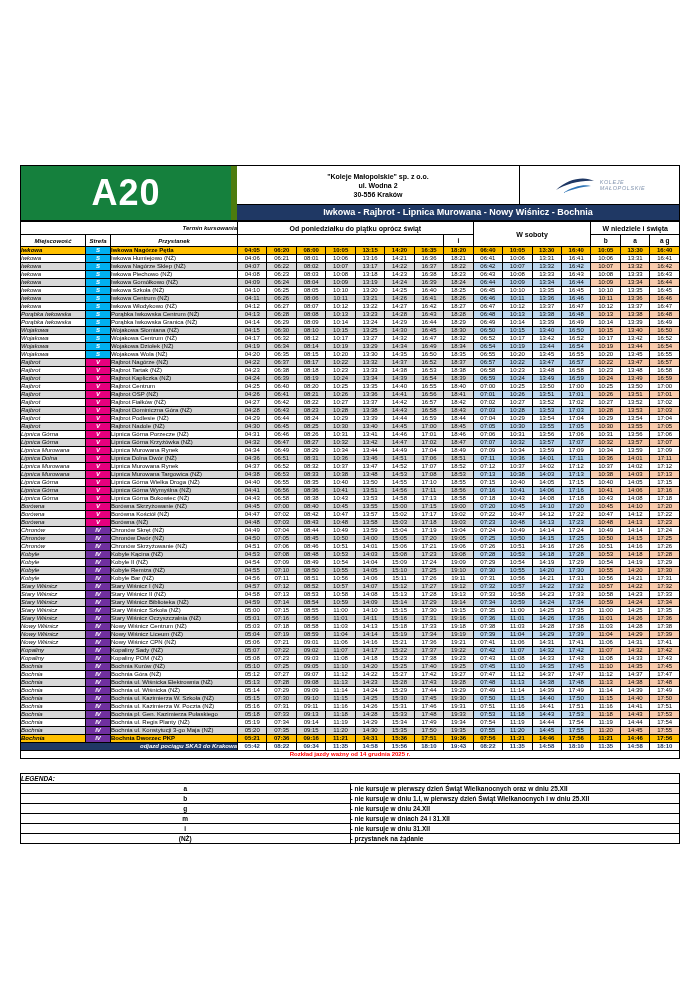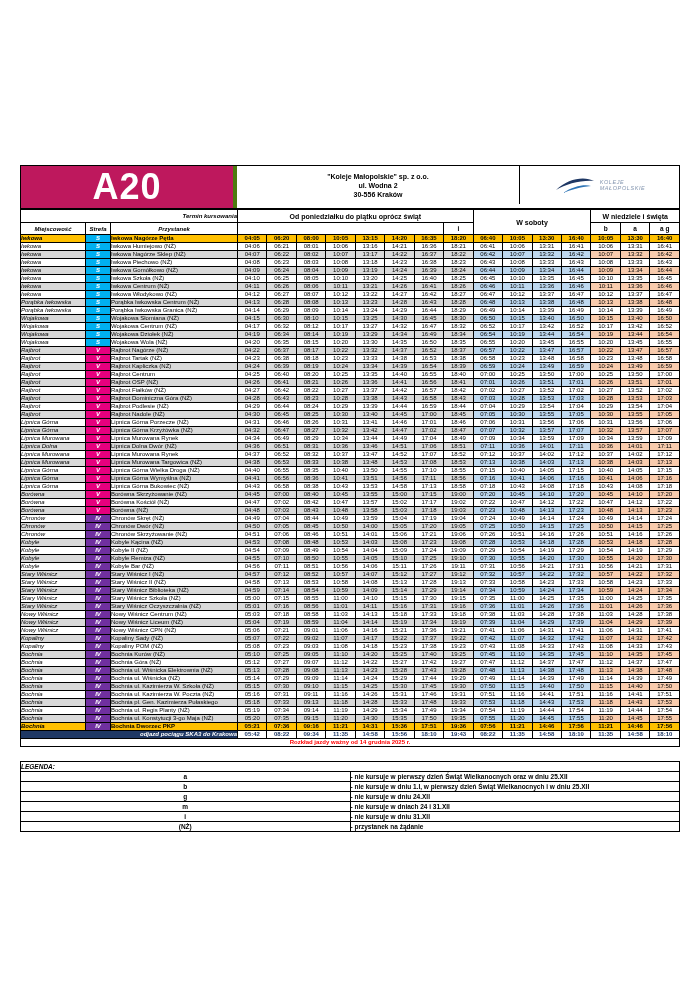--- a/index.html
+++ b/index.html
@@ -1,22 +1,22 @@
 <!DOCTYPE html>
 <html><head>
 <meta charset="utf-8">
 <style>
   html,body{margin:0;padding:0;background:#fff;}
   body{width:700px;height:990px;position:relative;font-family:"Liberation Sans",sans-serif;color:#000;}
   .sheet{position:absolute;left:20px;top:165px;width:660px;}
 
   
   .tophead{display:flex;width:660px;border:1px solid #000;box-sizing:border-box;}
-  .a20box{width:216px;background:#be185d;color:#fff;display:flex;align-items:center;justify-content:center;
-          font-size:36px;font-weight:bold;letter-spacing:1px;border-right:4px solid #4d7c0f;box-sizing:border-box;}
+  .a20box{width:216px;background:#15803d;color:#fff;display:flex;align-items:center;justify-content:center;
+          font-size:36px;font-weight:bold;letter-spacing:1px;border-right:6px solid #4d7c0f;box-sizing:border-box;}
   .toprt{flex:1;display:flex;flex-direction:column;}
   .toprow{display:flex;height:38px;}
   .companybox{width:283px;border-right:1px solid #000;box-sizing:border-box;display:flex;flex-direction:column;
               align-items:center;justify-content:center;font-weight:bold;font-size:7px;line-height:9px;background:#fff;}
   .logobox{flex:1;display:flex;align-items:center;justify-content:center;gap:4px;background:#fff;}
   .brandtxt{font-size:5.5px;line-height:6.5px;color:#8496B0;font-style:italic;letter-spacing:.6px;}
   .routeband{height:15px;background:#1F3864;color:#fff;font-weight:bold;font-size:9px;line-height:15px;
              text-align:center;border-top:1px solid #000;}
 
   
@@ -69,20 +69,21 @@
           <svg width="42" height="20" viewBox="0 0 42 20">
             <path d="M2 15 C14 3 31 1 40 6 C27 5 12 9 2 15 Z" fill="#1F3864"></path>
             <path d="M9 18 C19 11 31 9 37 11 C27 12 16 15 9 18 Z" fill="#2E75B6"></path>
           </svg>
           <div class="brandtxt">
             <div>KOLEJE</div>
             <div>MAŁOPOLSKIE</div>
           </div>
         </div>
       </div>
+      <div class="routeband">Iwkowa - Rajbrot - Lipnica Murowana - Nowy Wiśnicz - Bochnia</div>
     </div>
   </div>
 
   <table class="tt">
     <colgroup>
       <col class="c-m">
         <col class="c-z">
         <col class="c-s">
       <col>
         <col>

